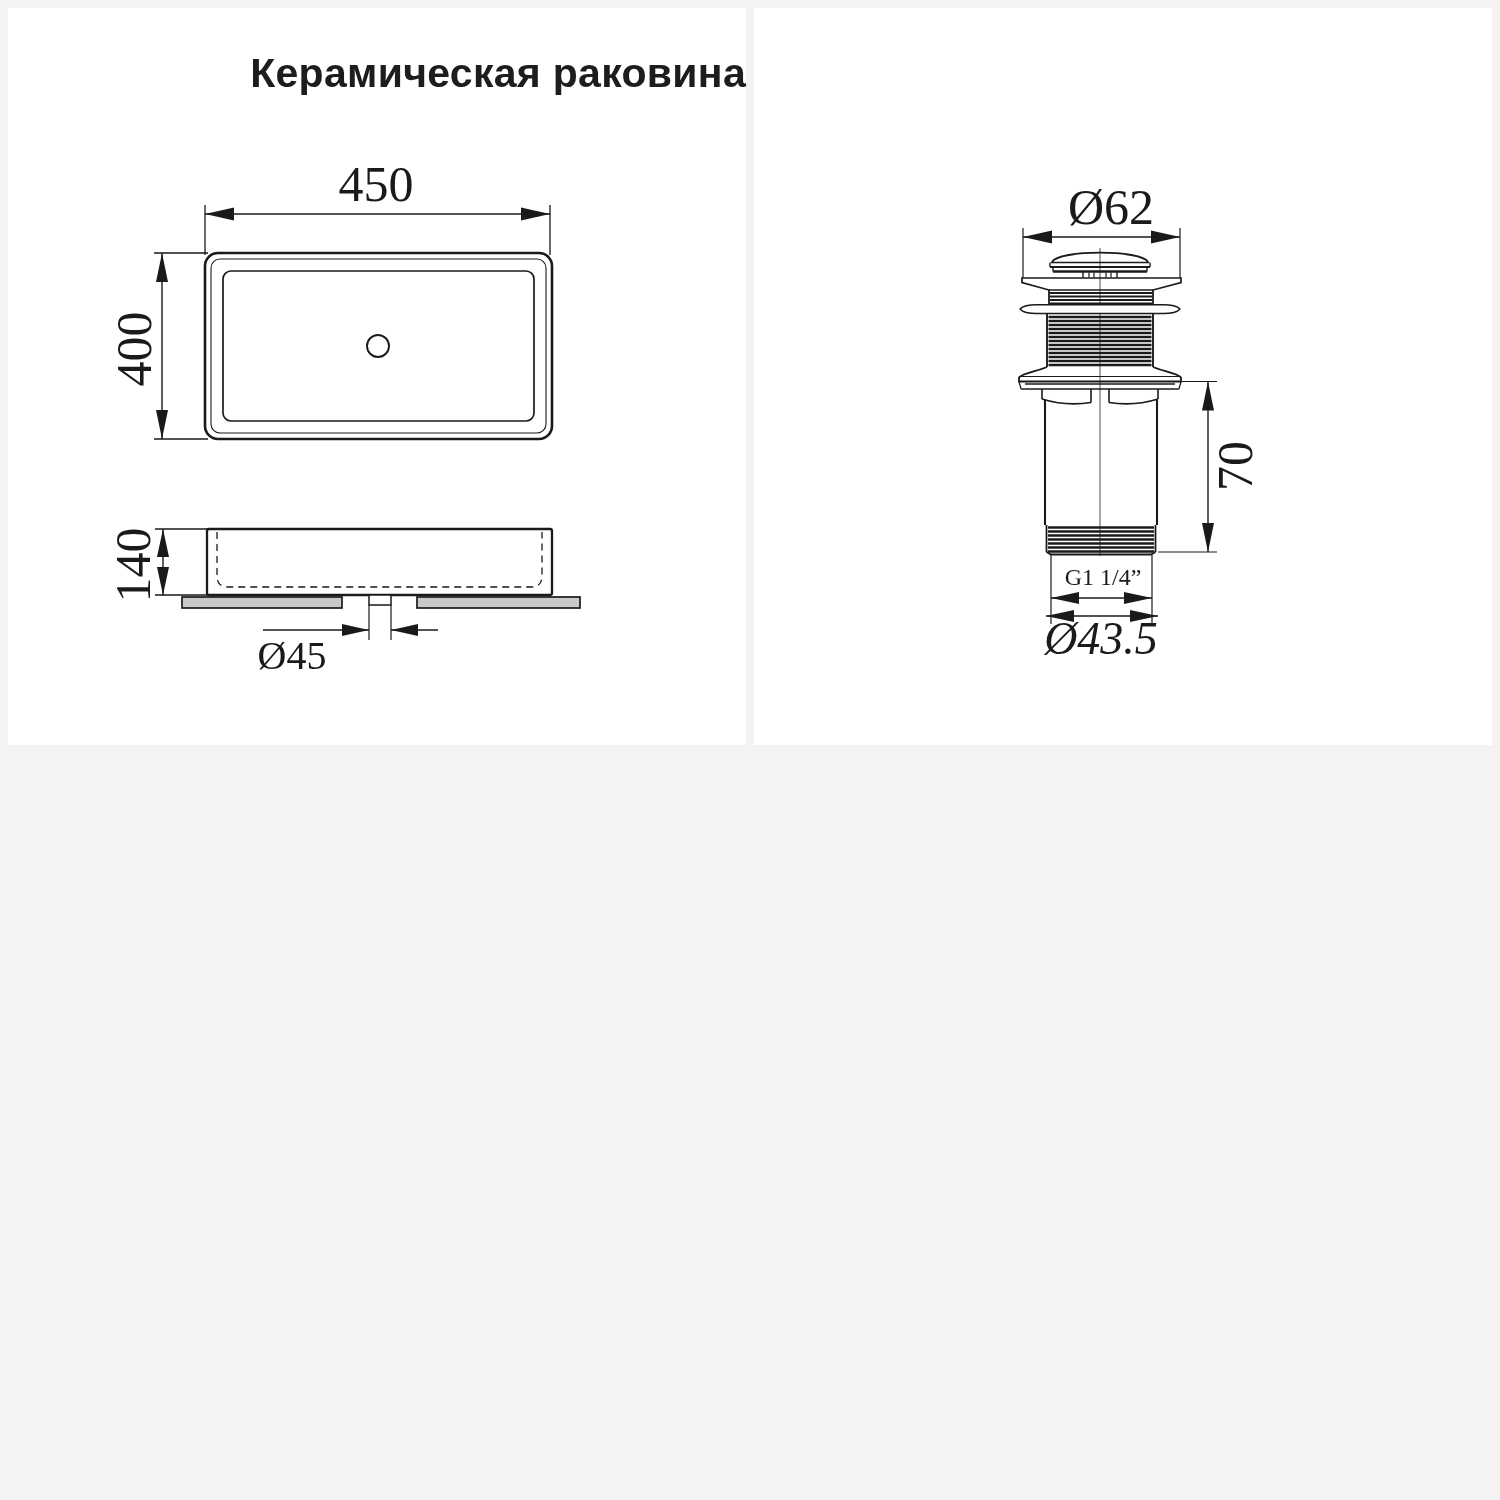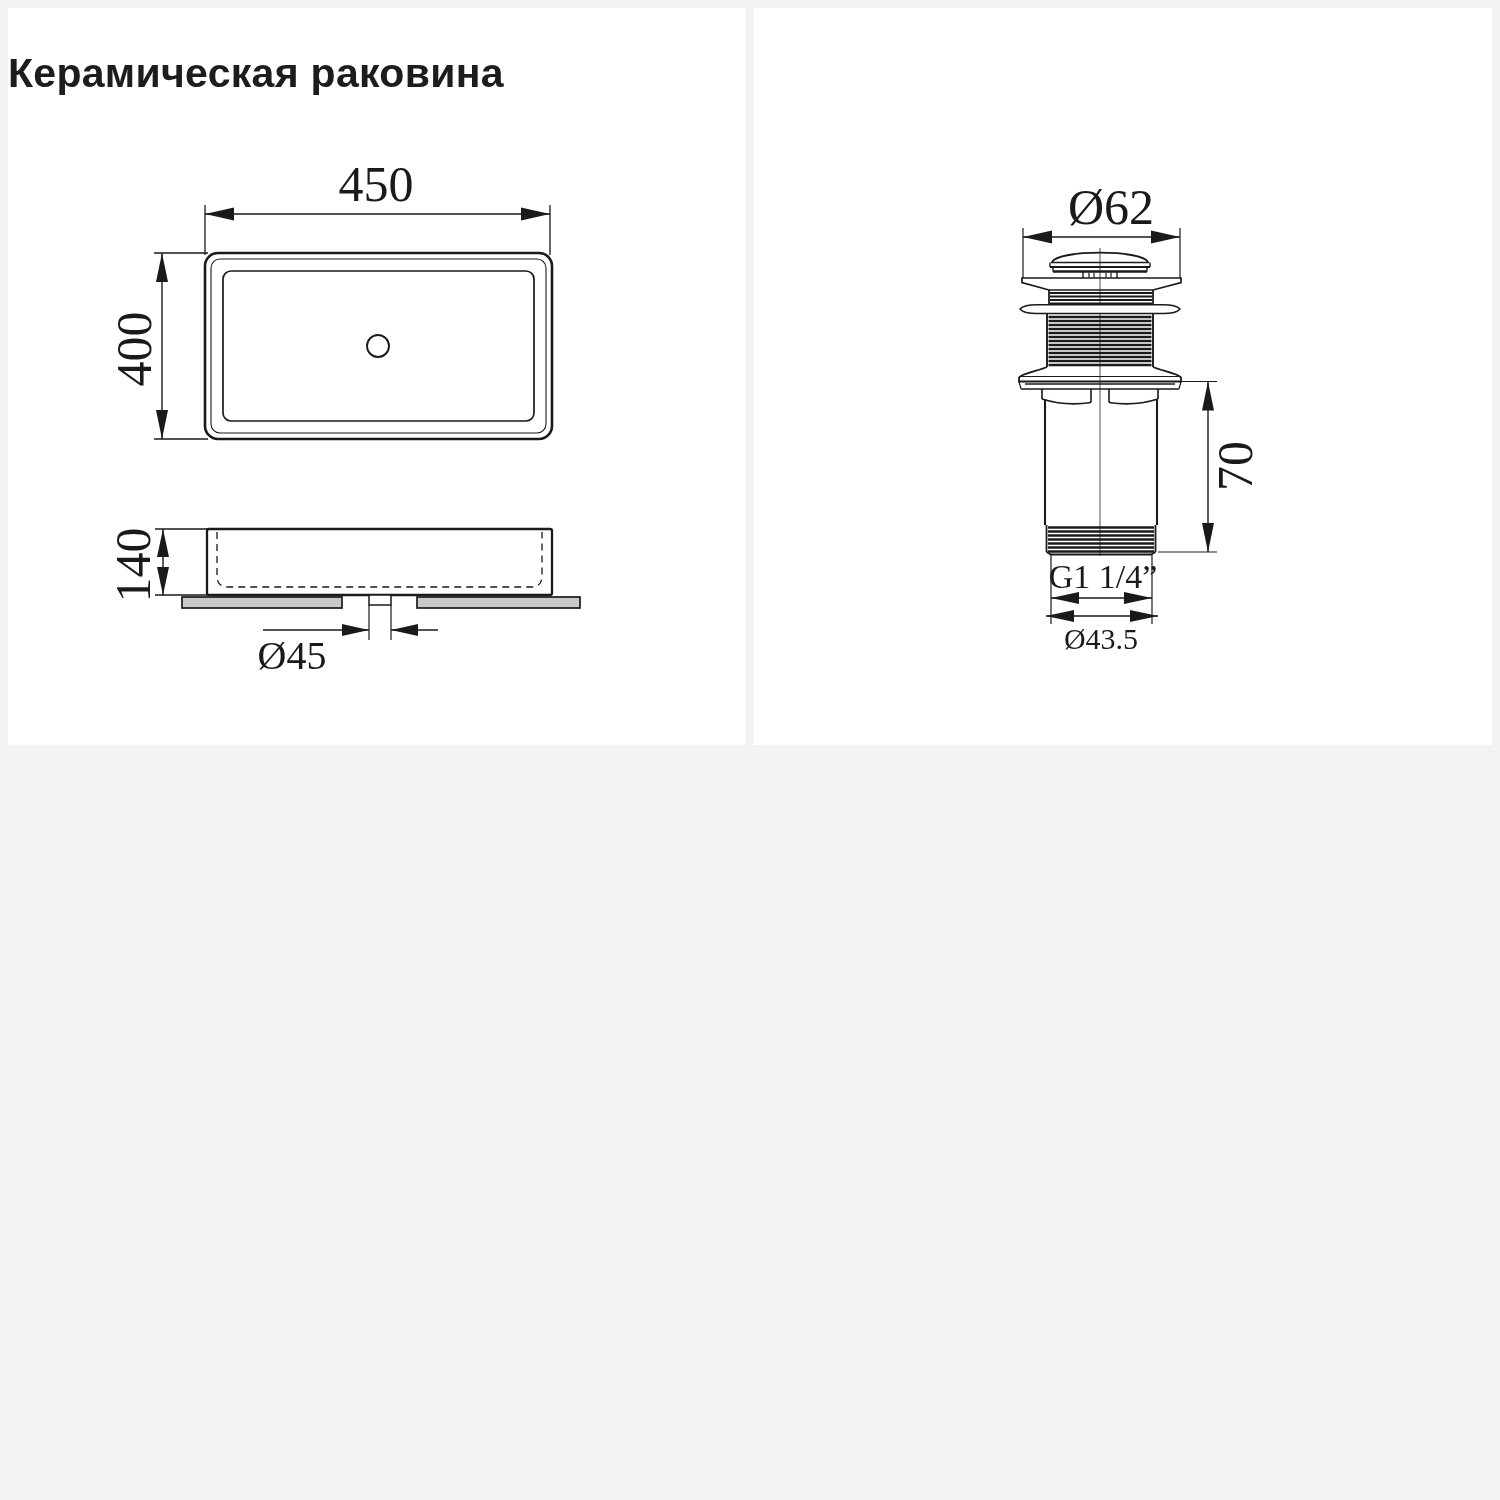--- a/index.html
+++ b/index.html
@@ -14,42 +14,42 @@
     position: absolute;
     top: 8px;
     width: 738px; height: 737px;
     background: #ffffff;
   }
   #panel-left  { left: 8px; }
   #panel-right { left: 754px; }
   .panel-title {
     position: absolute;
     top: 42px; left: 0; right: 0;
-    text-align: left;
+    text-align: right;
     font-family: "Liberation Sans", sans-serif;
     font-weight: 700;
     font-size: 41px;
     color: #1d1d1d;
     letter-spacing: 0.3px;
     white-space: nowrap;
   }
   .drawing-svg { position: absolute; left: 0; top: 0; }
   .dim {
     position: absolute;
     font-family: "Liberation Serif", serif;
     color: #1a1a1a;
     white-space: nowrap;
     transform: translate(-50%, -50%);
     line-height: 1;
   }
   .dim.rot { transform: translate(-50%, -50%) rotate(-90deg); }
   .fs50 { font-size: 50px; }
   .fs48 { font-size: 40px; }
-  .fs46 { font-size: 30px; }
-  .fs33 { font-size: 34px; }
+  .fs46 { font-size: 46px; font-style: italic; }
+  .fs33 { font-size: 24px; }
 </style>
 </head>
 <body>
 
 <div class="panel" id="panel-left">
   <div class="panel-title">Керамическая раковина</div>
 
   <svg class="drawing-svg" width="738" height="737" viewBox="0 0 738 737">
     <g fill="none" stroke="#1a1a1a">
 

